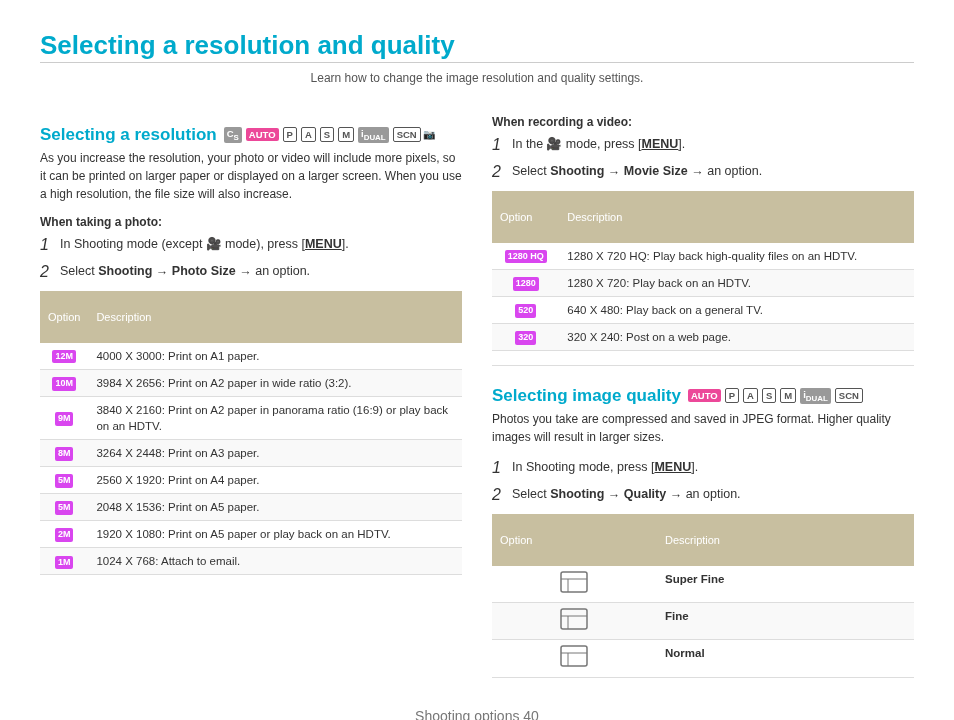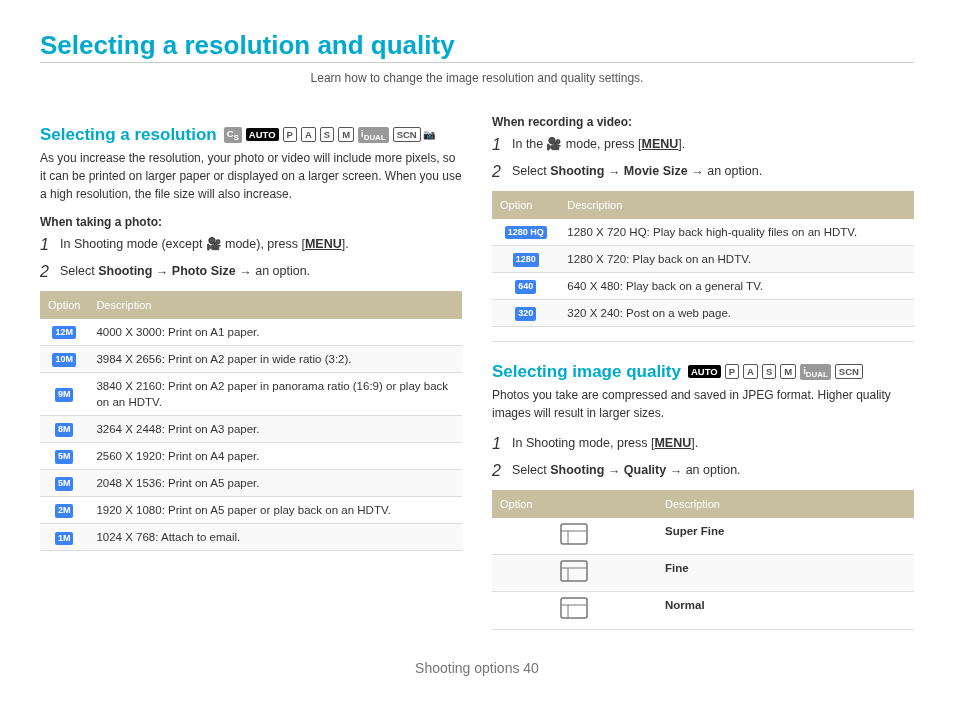--- a/index.html
+++ b/index.html
@@ -110,21 +110,21 @@
       border-collapse: collapse;
       margin-top: 8px;
       margin-bottom: 10px;
       font-size: 11.5px;
     }
 
     .options-table thead tr th {
       background: #c8bfa0;
       color: #fff;
       text-align: left;
-      padding: 8px 8px;
+      padding: 20px 8px;
       font-weight: normal;
       font-size: 11px;
     }
 
     .options-table tbody tr {
       border-bottom: 1px solid #ddd;
     }
 
     .options-table tbody tr:nth-child(even) {
       background: #f9f9f9;
@@ -148,41 +148,41 @@
       display: inline-block;
       background: #555;
       color: #fff;
       font-size: 9px;
       font-weight: bold;
       padding: 1px 3px;
       border-radius: 2px;
       line-height: 1.3;
     }
 
-    .icon-badge.dark { background: #3b82f6; }
+    .icon-badge.dark { background: #d946ef; }
 
     .footer-text {
       text-align: center;
       font-size: 14px;
       color: #777;
       margin-top: 20px;
     }
 
     
     .mi {
       display: inline-block;
       font-size: 9.5px;
       font-weight: bold;
       background: #999;
       color: #fff;
       padding: 1px 3px;
       border-radius: 2px;
       margin: 0 1px;
     }
-    .mi.auto { background: #000000; }
+    .mi.auto { background: #ec4899; }
     .mi.outline {
       background: transparent;
       color: #555;
       border: 1px solid #555;
       font-weight: bold;
     }
 
     .divider {
       border: none;
       border-top: 1px solid #ddd;
@@ -307,21 +307,21 @@
         <tbody id="video-table-body">
         <tr>
       <td><span class="icon-badge dark">1280 HQ</span></td>
       <td>1280 X 720 HQ: Play back high-quality files on an HDTV.</td>
     </tr>
             <tr>
       <td><span class="icon-badge dark">1280</span></td>
       <td>1280 X 720: Play back on an HDTV.</td>
     </tr>
             <tr>
-      <td><span class="icon-badge dark">640</span></td>
+      <td><span class="icon-badge dark">520</span></td>
       <td>640 X 480: Play back on a general TV.</td>
     </tr>
             <tr>
       <td><span class="icon-badge dark">320</span></td>
       <td>320 X 240: Post on a web page.</td>
     </tr>
           </tbody>
       </table>
 
       <hr class="divider">

